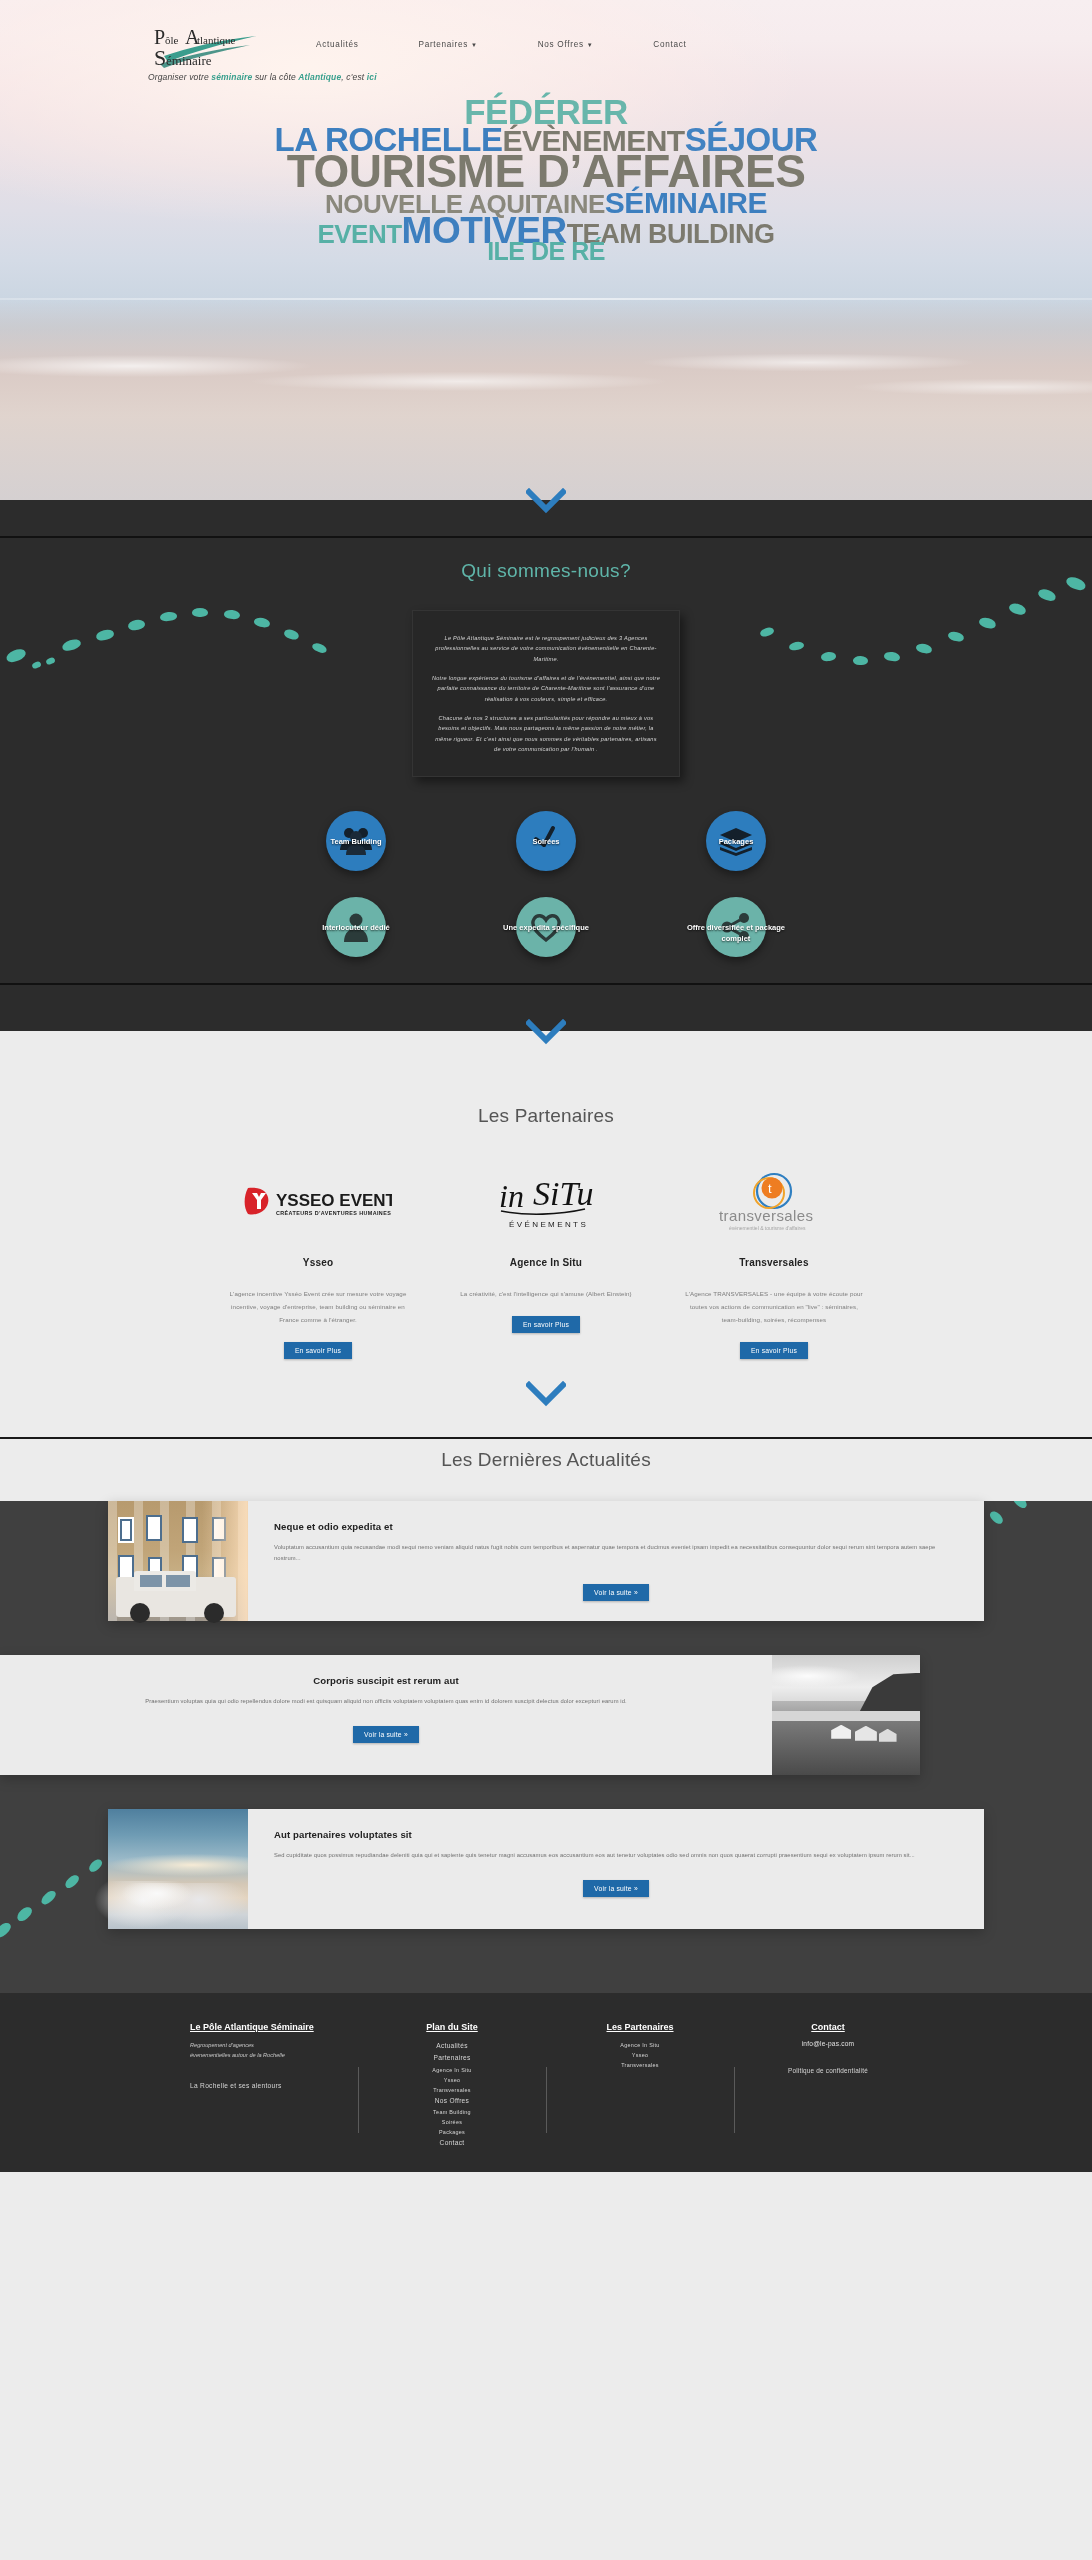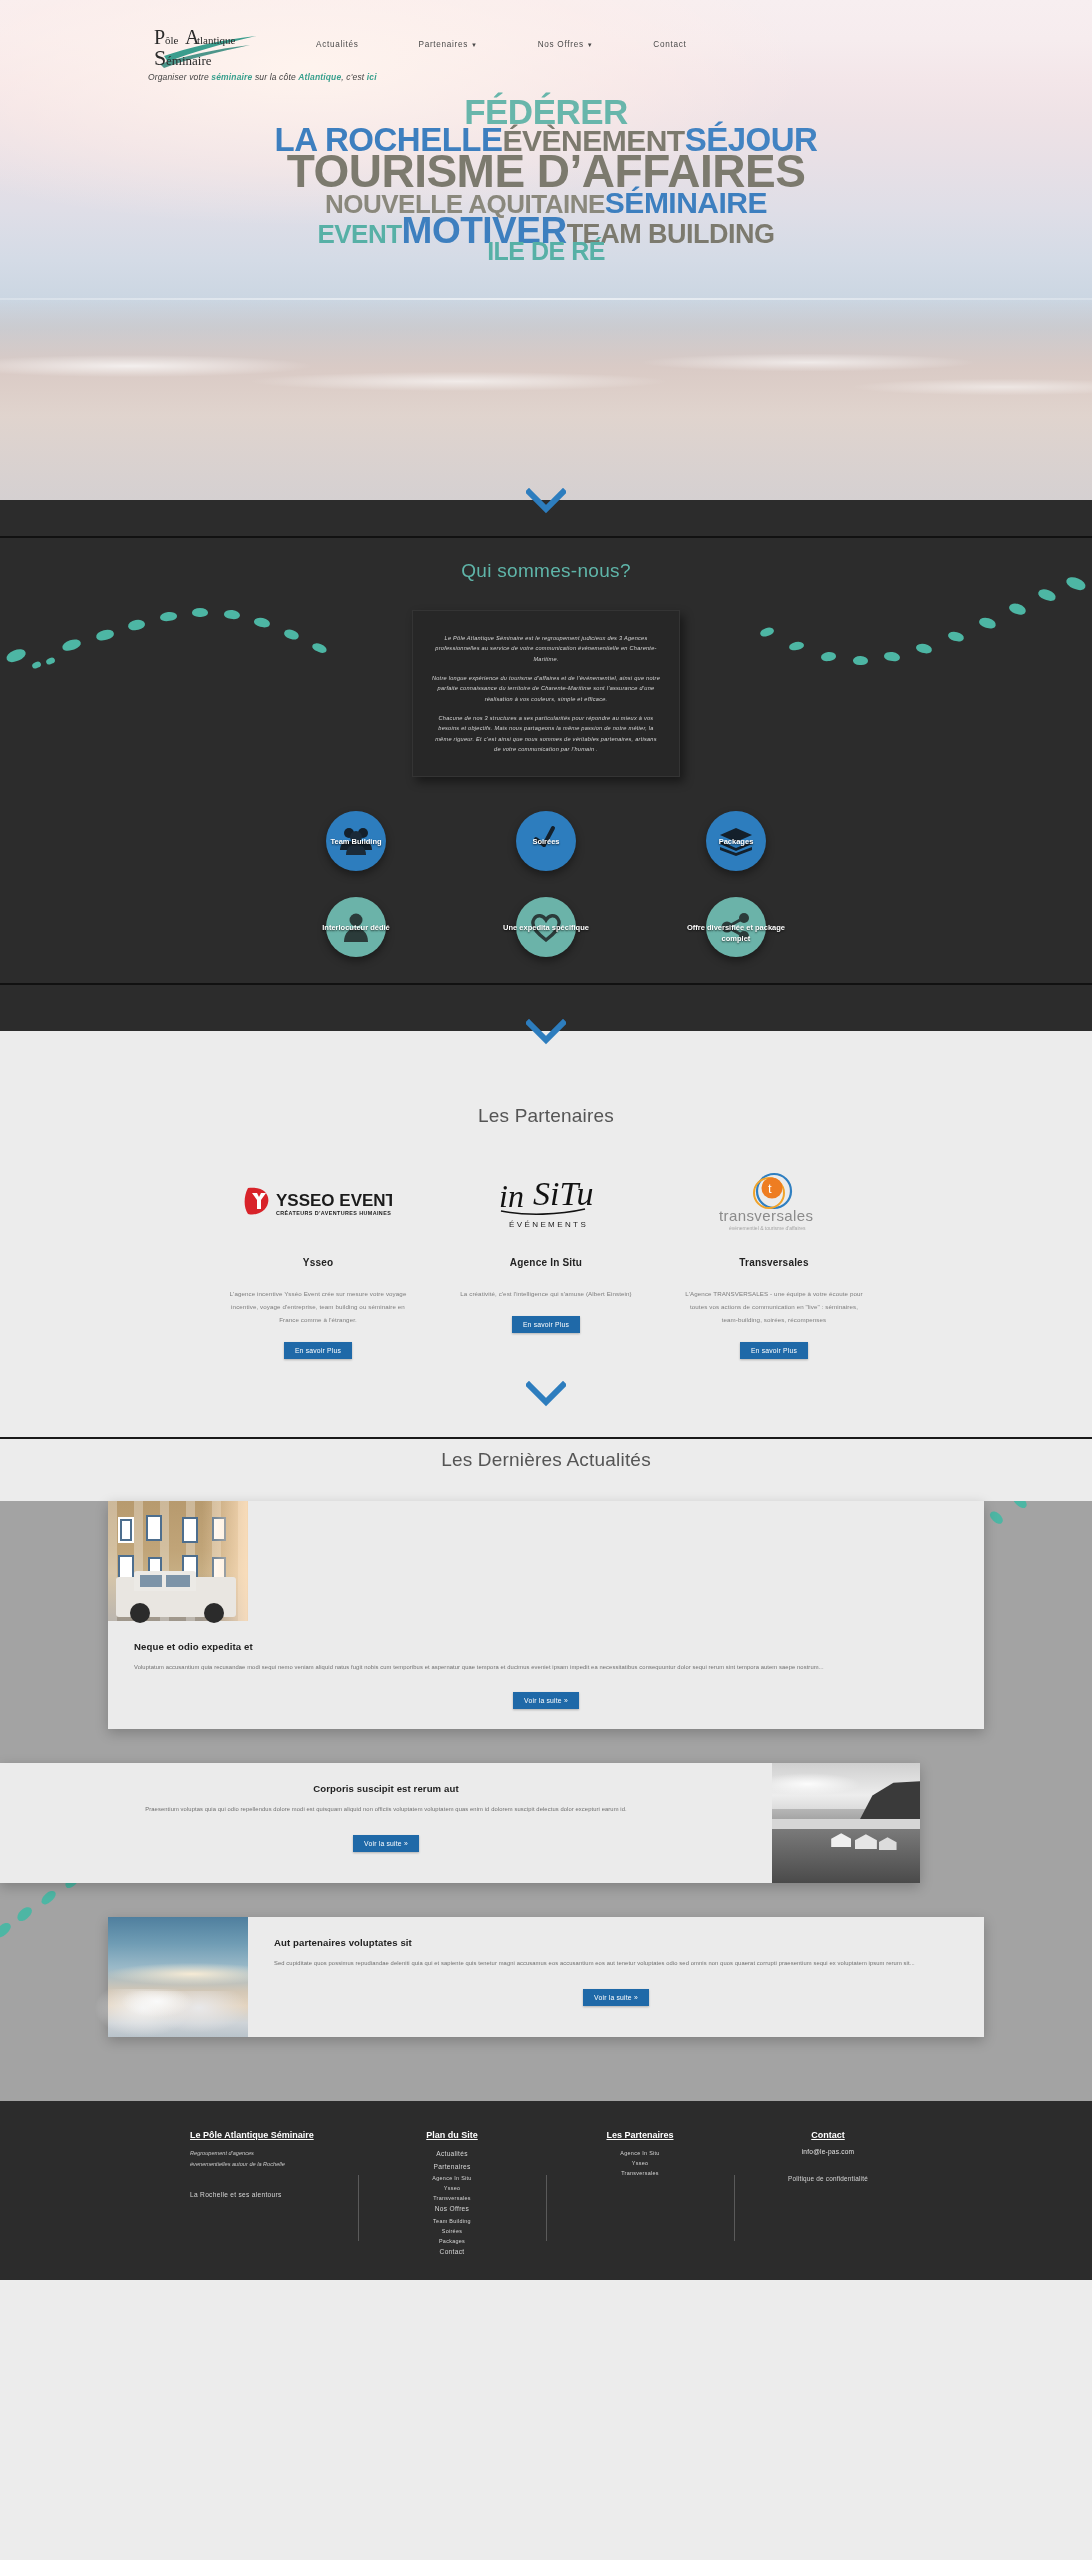--- a/index.html
+++ b/index.html
@@ -146,32 +146,32 @@
   .plogo { height:64px; display:flex; align-items:center; justify-content:center; margin-bottom:22px; }
   .pname { font-size:10px; font-weight:bold; color:#222; margin-bottom:20px; letter-spacing:.2px; }
   .pdesc { font-size:6.2px; color:#7c7c7c; line-height:2.05; letter-spacing:.1px; margin-bottom:12px; }
   .btn {
     display:inline-block; background:#1f69a8; color:#fff;
     font-size:6.8px; padding:5px 11px; border:none; cursor:pointer;
     letter-spacing:.2px; box-shadow:0 1px 2px rgba(0,0,0,.25);
   }
 
   
-  .news { background:#a3a3a3; position:relative; overflow:hidden; padding-bottom:30px; }
+  .news { background:#404040; position:relative; overflow:hidden; padding-bottom:30px; }
   .news-head {
     text-align:center; font-size:19px; font-weight:normal; color:#555;
     letter-spacing:.2px; padding:10px 0 30px 0; border-top:2px solid #1a1a1a;
     background:#ececec; position:relative; z-index:3;
   }
   .art {
     position:relative; z-index:3; display:flex; align-items:stretch;
     background:#ebebeb; box-shadow:0 4px 12px rgba(0,0,0,.22);
     margin-bottom:34px;
   }
-  .art.left  { margin-left:108px; margin-right:108px;flex-direction:column; }
+  .art.left  { margin-left:108px; margin-right:108px; }
   .art.right { margin-left:0; margin-right:0; width:920px; }
   .art.third { margin-left:108px; margin-right:108px; }
   .art-img { width:140px; flex:none; }
   .art-body { flex:1; padding:20px 26px 20px 26px; }
   .art-body.rt { text-align:center; }
   .art-title { font-size:9.6px; font-weight:bold; color:#222; margin-bottom:10px; letter-spacing:.1px; }
   .art-text { font-size:5.8px; color:#6f6f6f; line-height:2.0; letter-spacing:.1px; margin-bottom:16px; }
   .art-btn-wrap { text-align:center; }
 
   

